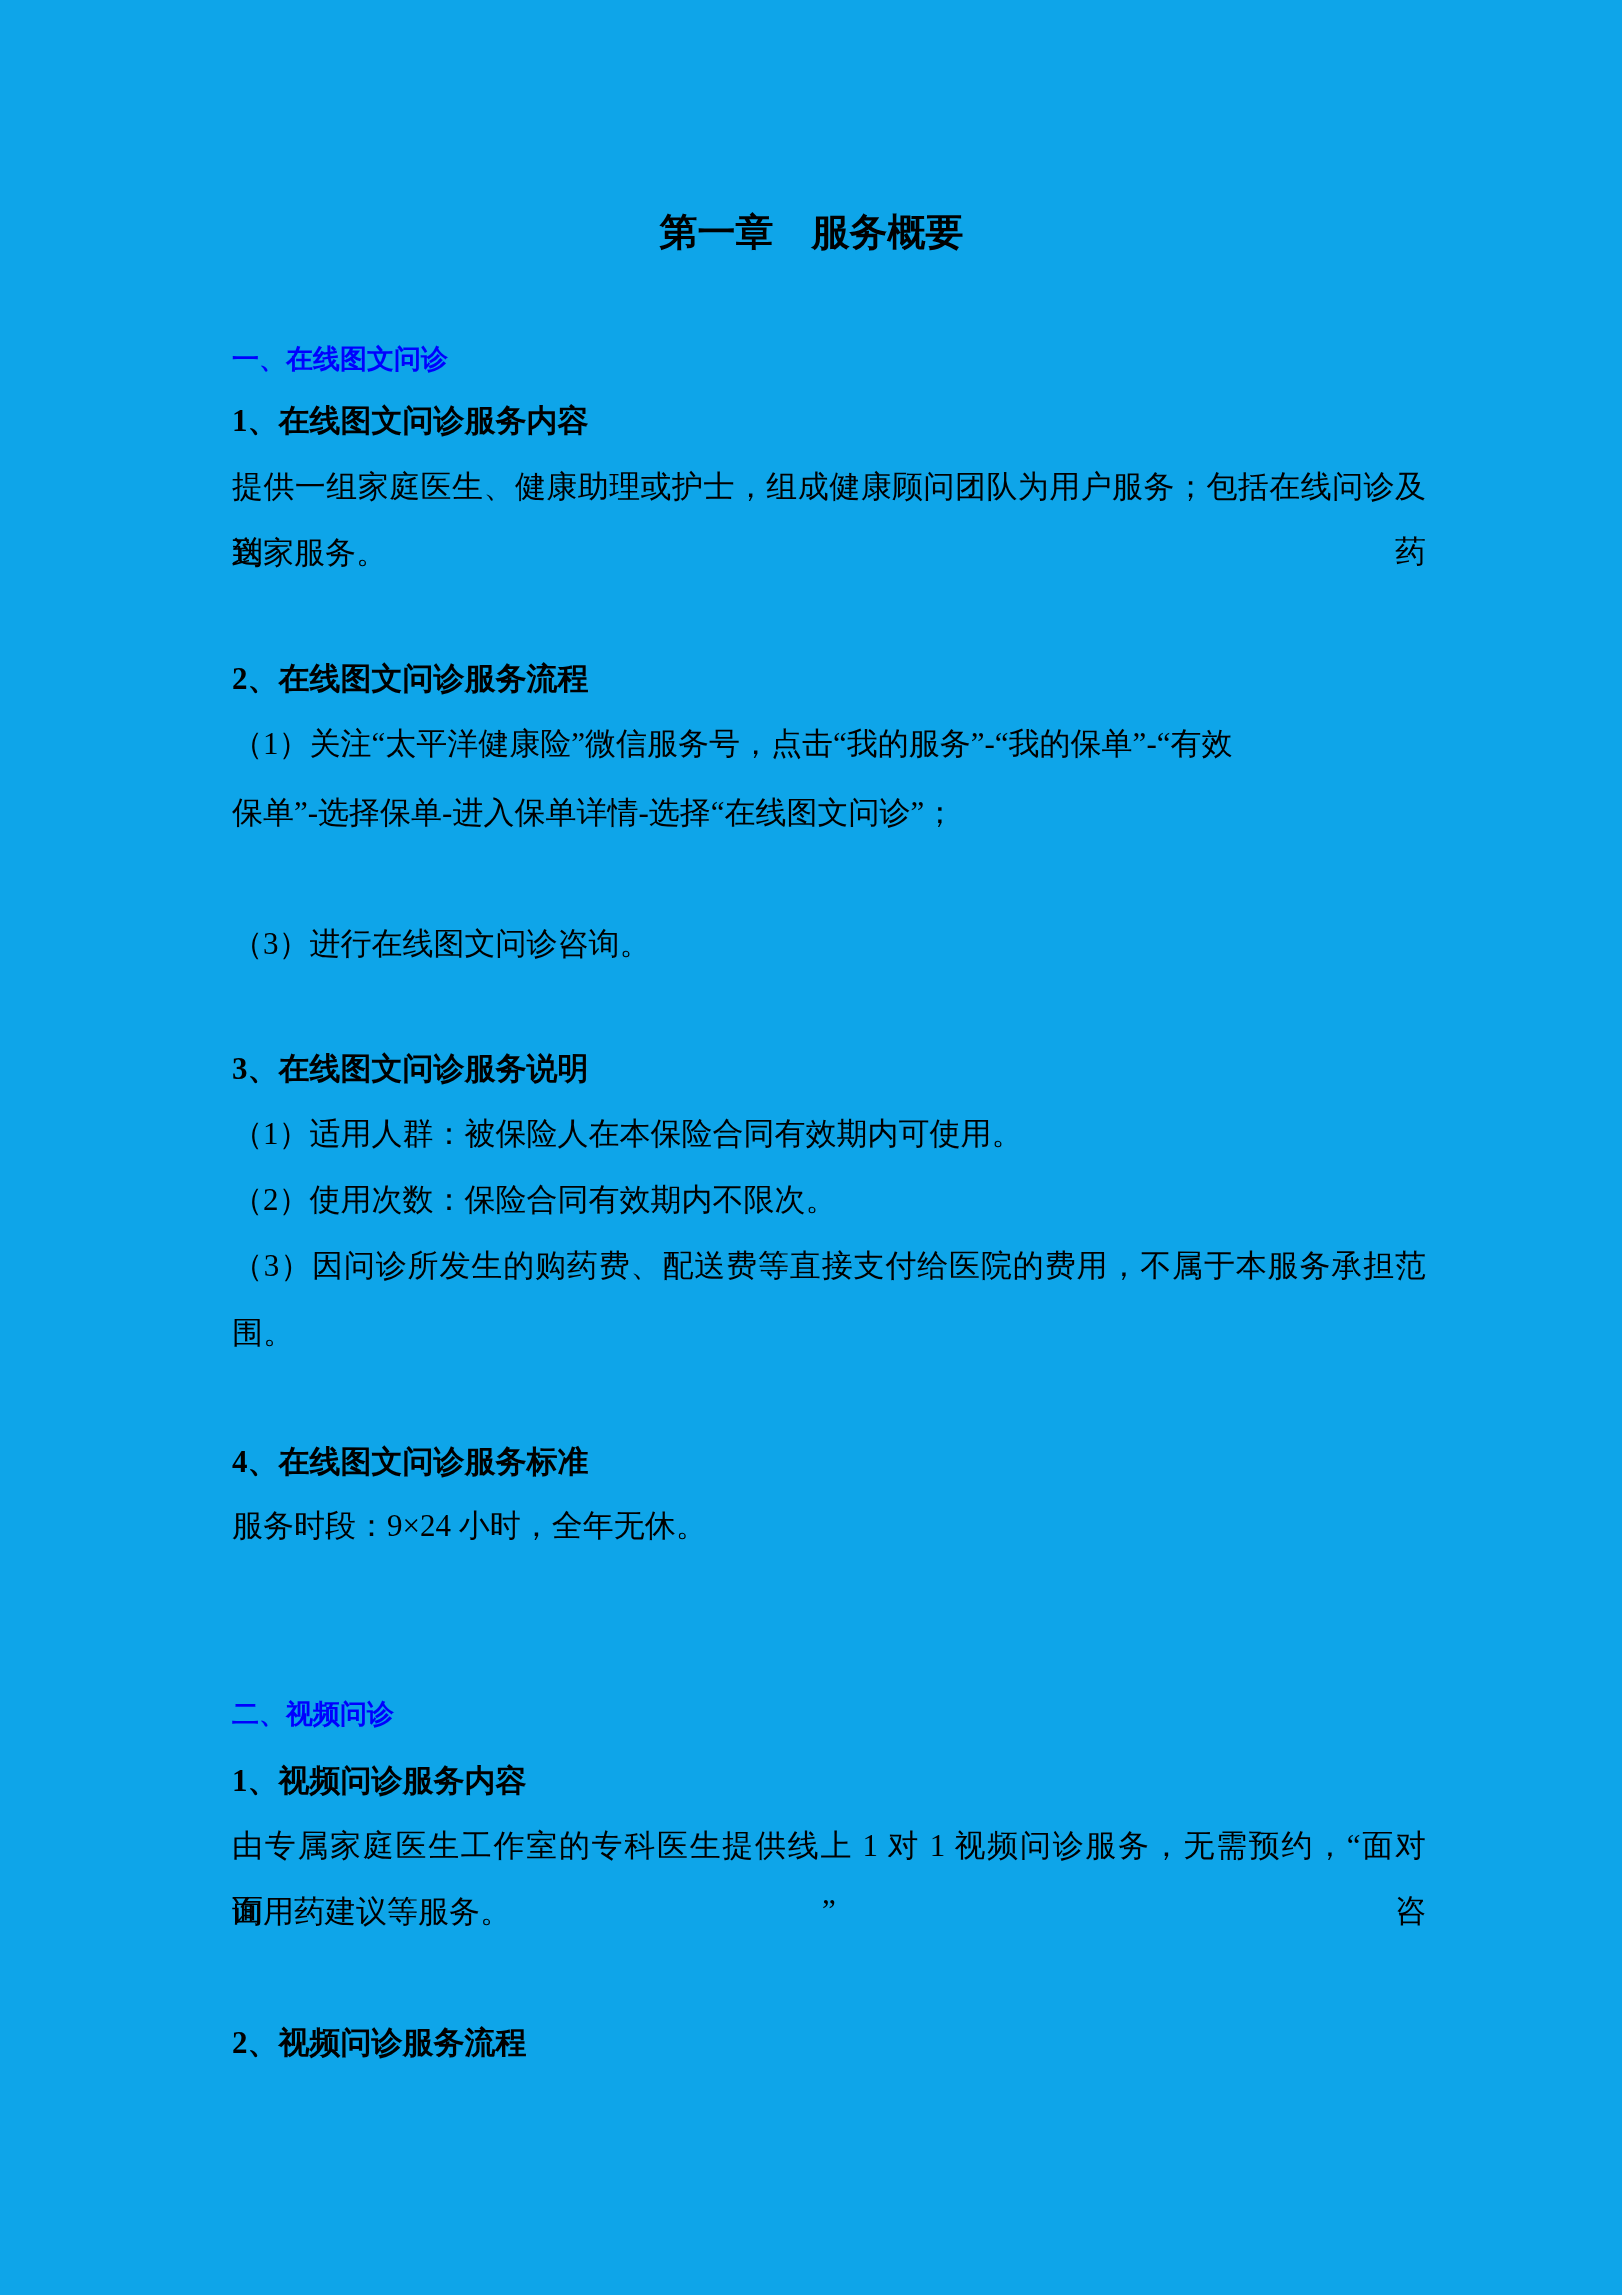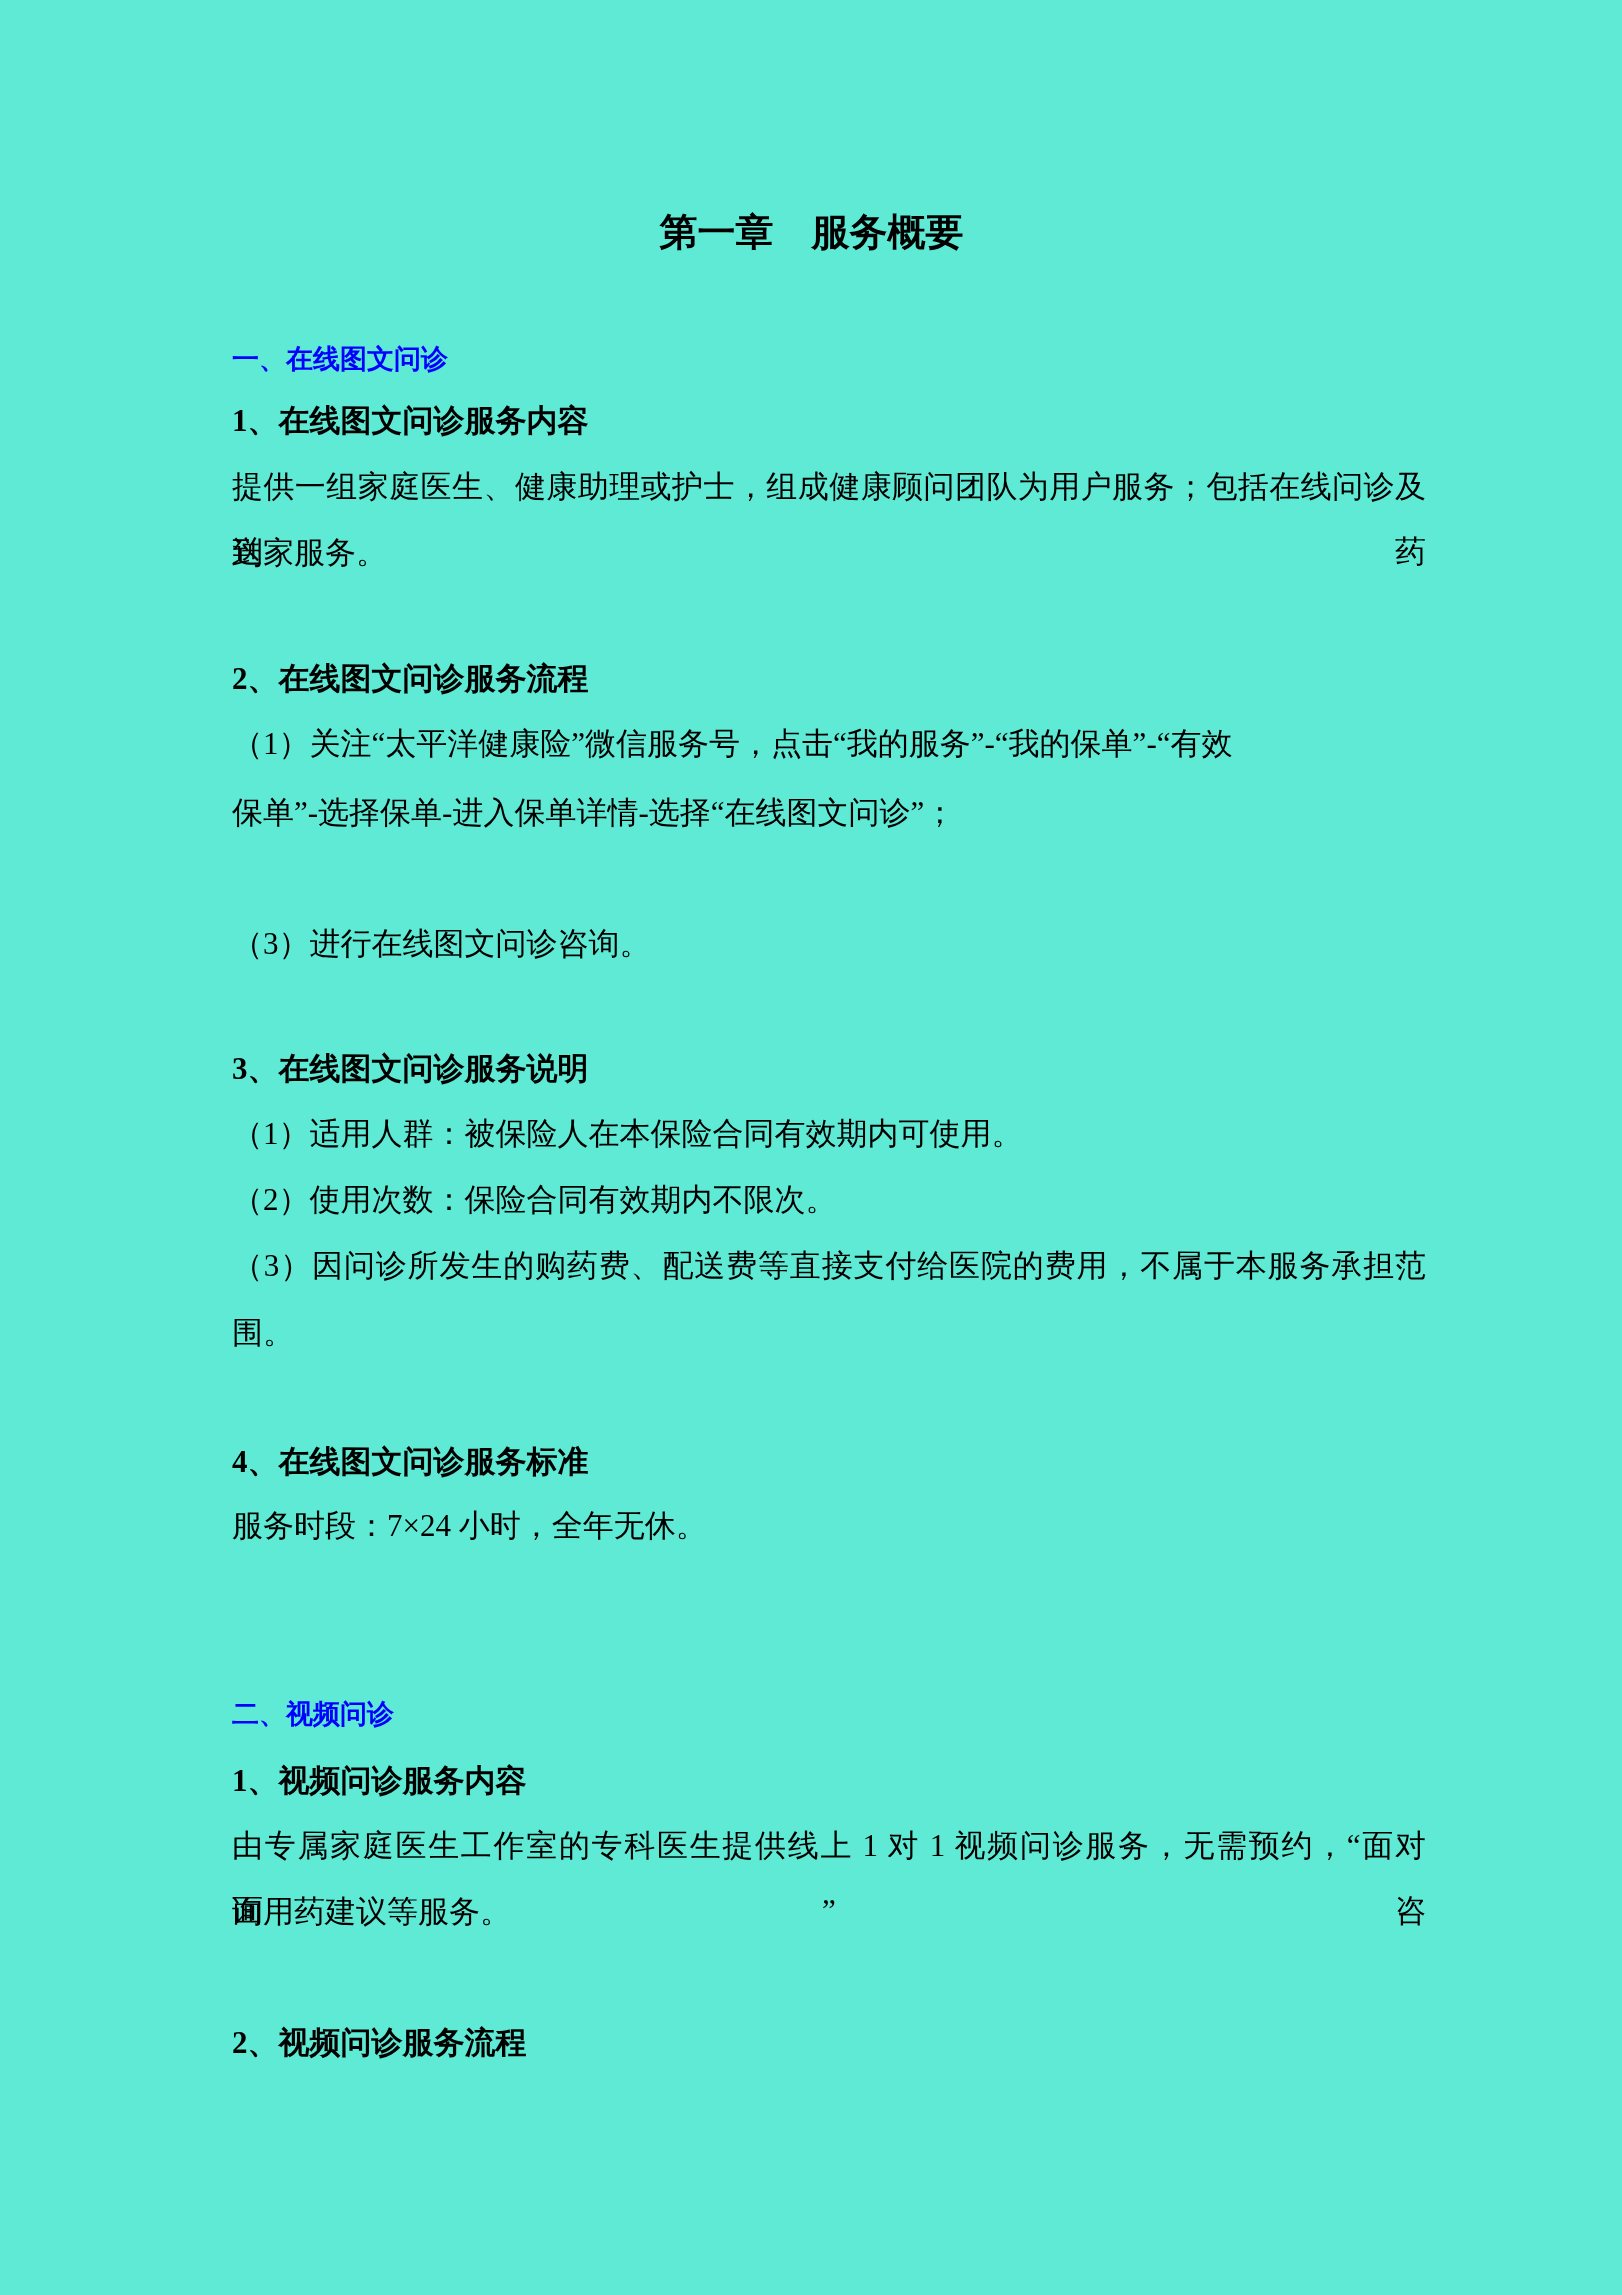--- a/index.html
+++ b/index.html
@@ -4,21 +4,21 @@
 <style>
   html, body {
     margin: 0;
     padding: 0;
     background: #ffffff;
   }
   .page {
     position: relative;
     width: 1623px;
     height: 2295px;
-    background: #5eead4;
+    background: #0ea5e9;
     font-family: "Liberation Serif", "DejaVu Serif", serif;
     color: #000000;
     overflow: hidden;
   }
   .line {
     position: absolute;
     left: 232px;
     width: 1194px;
     height: 65px;
     line-height: 65px;
@@ -76,21 +76,21 @@
   <div class="line" style="top:1101px">（1）适用人群：被保险人在本保险合同有效期内可使用。</div>
 
   <div class="line" style="top:1167px">（2）使用次数：保险合同有效期内不限次。</div>
 
   <div class="line just" style="top:1233px">（3）因问诊所发生的购药费、配送费等直接支付给医院的费用，不属于本服务承担范</div>
 
   <div class="line" style="top:1300px">围。</div>
 
   <div class="line bold" style="top:1429px">4、在线图文问诊服务标准</div>
 
-  <div class="line" style="top:1493px">服务时段：7×24 小时，全年无休。</div>
+  <div class="line" style="top:1493px">服务时段：9×24 小时，全年无休。</div>
 
   <div class="line blue" style="top:1682px">二、视频问诊</div>
 
   <div class="line bold" style="top:1748px">1、视频问诊服务内容</div>
 
   <div class="line just" style="top:1813px">由专属家庭医生工作室的专科医生提供线上 1 对 1 视频问诊服务，无需预约，“面对面”咨</div>
 
   <div class="line" style="top:1879px">询用药建议等服务。</div>
 
   <div class="line bold" style="top:2010px">2、视频问诊服务流程</div>

